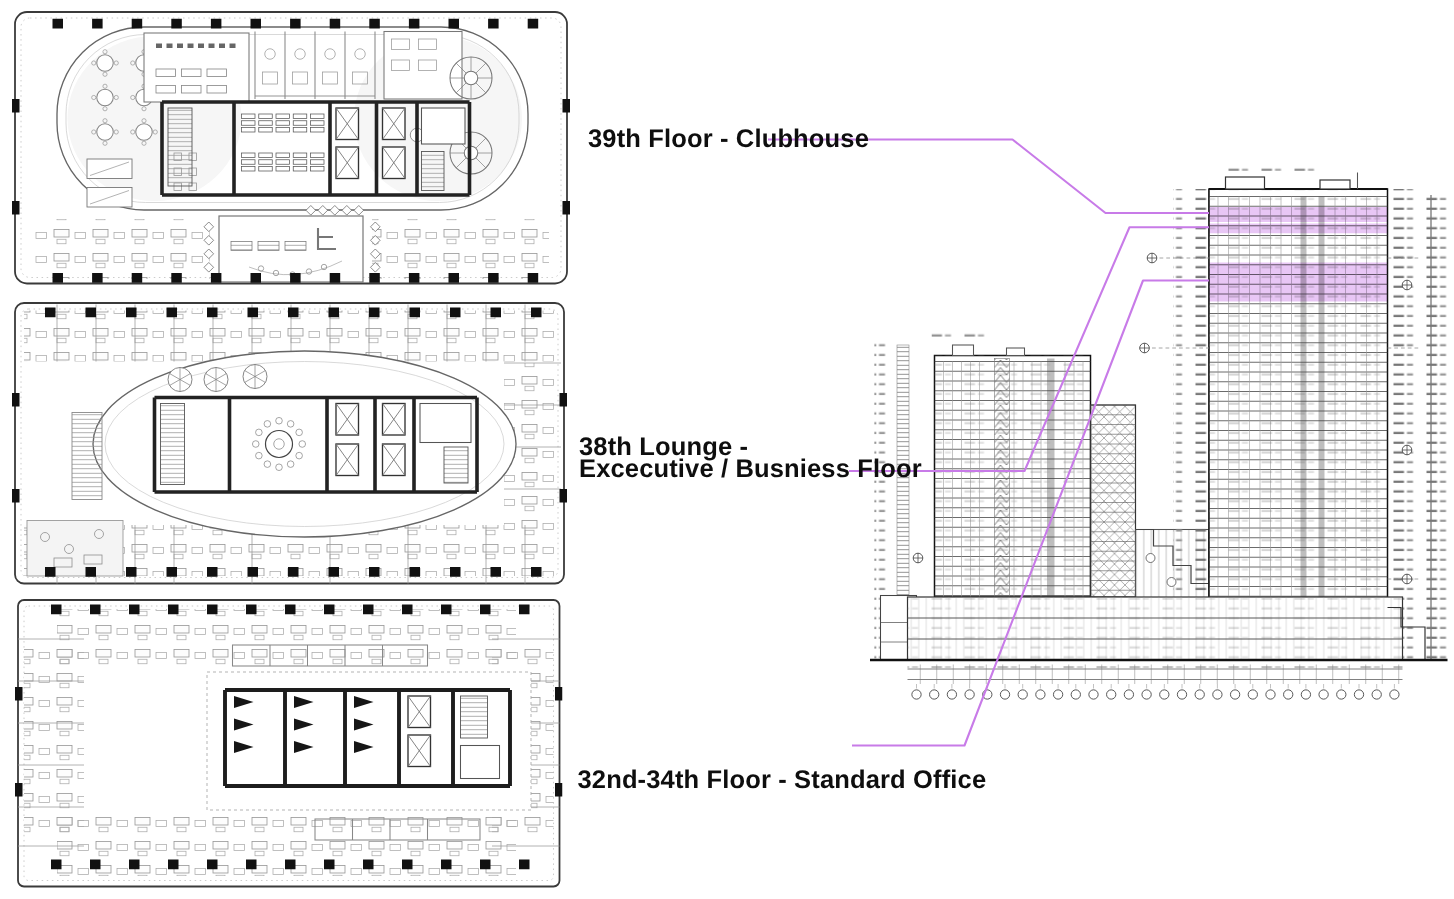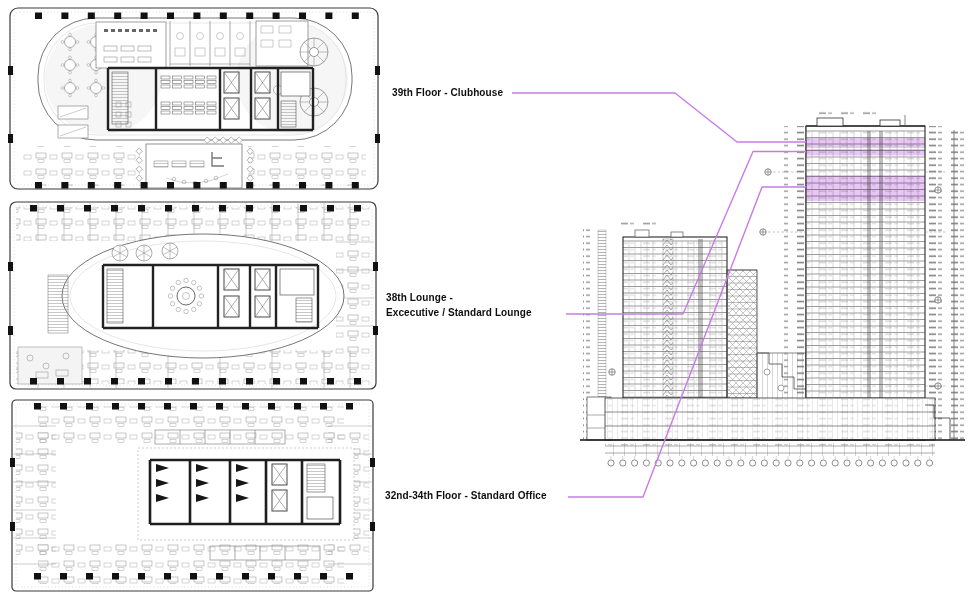--- a/index.html
+++ b/index.html
@@ -1,19 +1,19 @@
 <!DOCTYPE html>
 <html><head>
 <meta charset="utf-8">
 <style>
   html,body{margin:0;padding:0;background:#fff;}
   .canvas{position:relative;width:969px;height:599px;background:#fff;overflow:hidden;
           font-family:"Liberation Sans",sans-serif;}
   .panel{position:absolute;}
-  .floor-label{position:absolute;font-size:10px;font-weight:bold;color:#0e0e0e;
+  .floor-label{position:absolute;font-size:17px;font-weight:bold;color:#0e0e0e;
                line-height:14.5px;letter-spacing:.1px;white-space:pre;}
   svg{display:block;}
 </style>
 </head>
 <body>
 
 <div class="canvas">
 
   <svg id="pa" class="panel" style="left:8px;top:6px" width="372" height="187" viewBox="0 0 372 187">
     <defs>
@@ -681,15 +681,15 @@
 
   <svg class="panel" style="left:0;top:0;pointer-events:none" width="969" height="599" viewBox="0 0 969 599">
     <g id="connectors" fill="none" stroke-linejoin="round" stroke-width="1.4" stroke="#c87be8">
       <path d="M512,93 H675 L737,142 H806"></path>
       <path d="M566,314 H683 L753,151.5 H806"></path>
       <path d="M568,497 H643 L762,187 H806"></path>
     </g>
   </svg>
 
   <div class="floor-label" style="left:392px;top:86px">39th Floor - Clubhouse</div>
-  <div class="floor-label" style="left:386px;top:291px"><span>38th Lounge -</span><br><span>Excecutive / Standard Lounge</span></div>
-  <div class="floor-label" style="left:385px;top:489px">32nd-34th Floor - Standard Office</div>
+  <div class="floor-label" style="left:386px;top:291px"><span>38th Lounge -</span><br><span>Excecutive / Busniess Floor</span></div>
+  <div class="floor-label" style="left:385px;top:513px">32nd-34th Floor - Standard Office</div>
 </div>
 
 </body></html>

